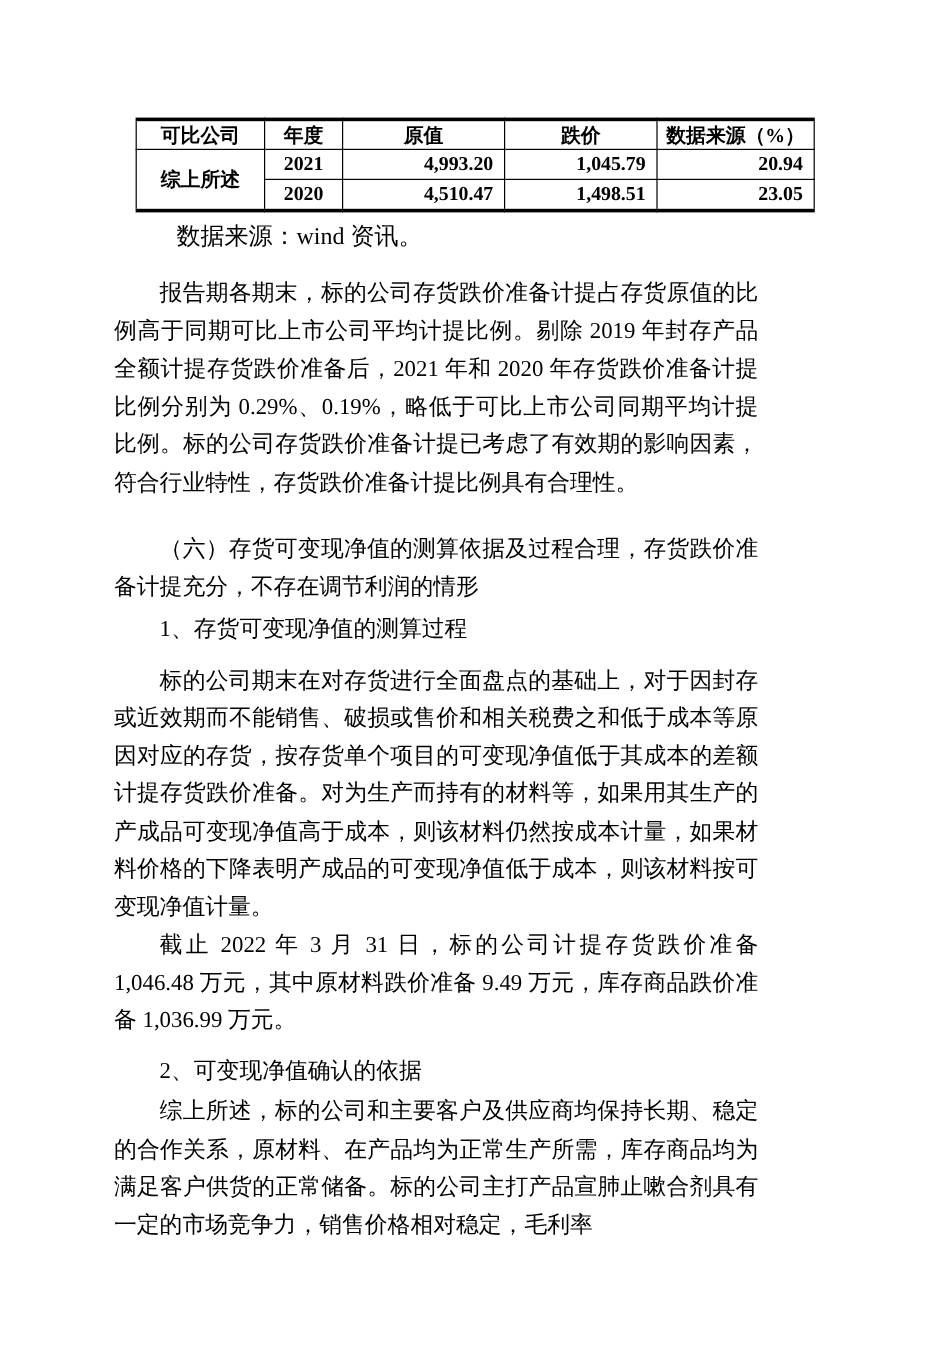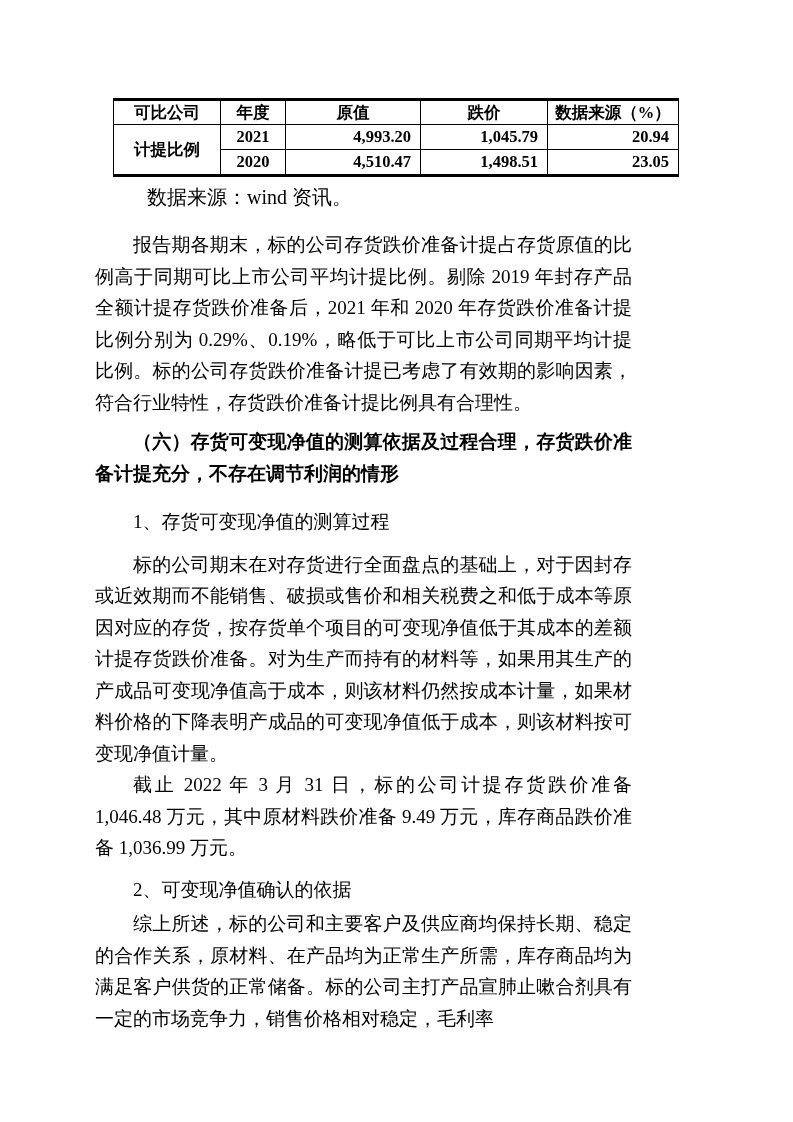--- a/index.html
+++ b/index.html
@@ -46,33 +46,33 @@
     line-height: 31.5px;
     text-align: justify;
     text-justify: inter-ideograph;
     text-indent: 38px;
     margin: 0;
   }
   .mt-para1   { margin-top: 22px; }
   .heading-b {
     font-size: 19px;
     line-height: 32px;
-    font-weight: bold;
+    font-weight: normal;
     text-align: justify;
     text-justify: inter-ideograph;
     text-indent: 38px;
-    margin: 8px 0 0 0;
+    margin: 24px 0 0 0;
   }
   .subheading {
     font-size: 19px;
     line-height: 31.5px;
     text-indent: 38px;
     margin: 0;
   }
-  .mt-sub1  { margin-top: 16px; }
+  .mt-sub1  { margin-top: 3px; }
   .mt-para2 { margin-top: 11px; }
   .mt-sub2  { margin-top: 10px; }
   .mt-para5 { margin-top: 3px; }
 </style>
 </head>
 <body>
 
 <div class="page">
 
   <table class="cmp-table">
@@ -87,21 +87,21 @@
       <tr>
         <th>可比公司</th>
         <th>年度</th>
         <th>原值</th>
         <th>跌价</th>
         <th>数据来源（%）</th>
       </tr>
     </thead>
     <tbody>
       <tr>
-        <td class="cell-center" rowspan="2">计提比例</td>
+        <td class="cell-center" rowspan="2">综上所述</td>
         <td class="cell-center">2021</td>
         <td class="cell-num">4,993.20</td>
         <td class="cell-num">1,045.79</td>
         <td class="cell-num">20.94</td>
       </tr>
       <tr>
         <td class="cell-center">2020</td>
         <td class="cell-num">4,510.47</td>
         <td class="cell-num">1,498.51</td>
         <td class="cell-num">23.05</td>

